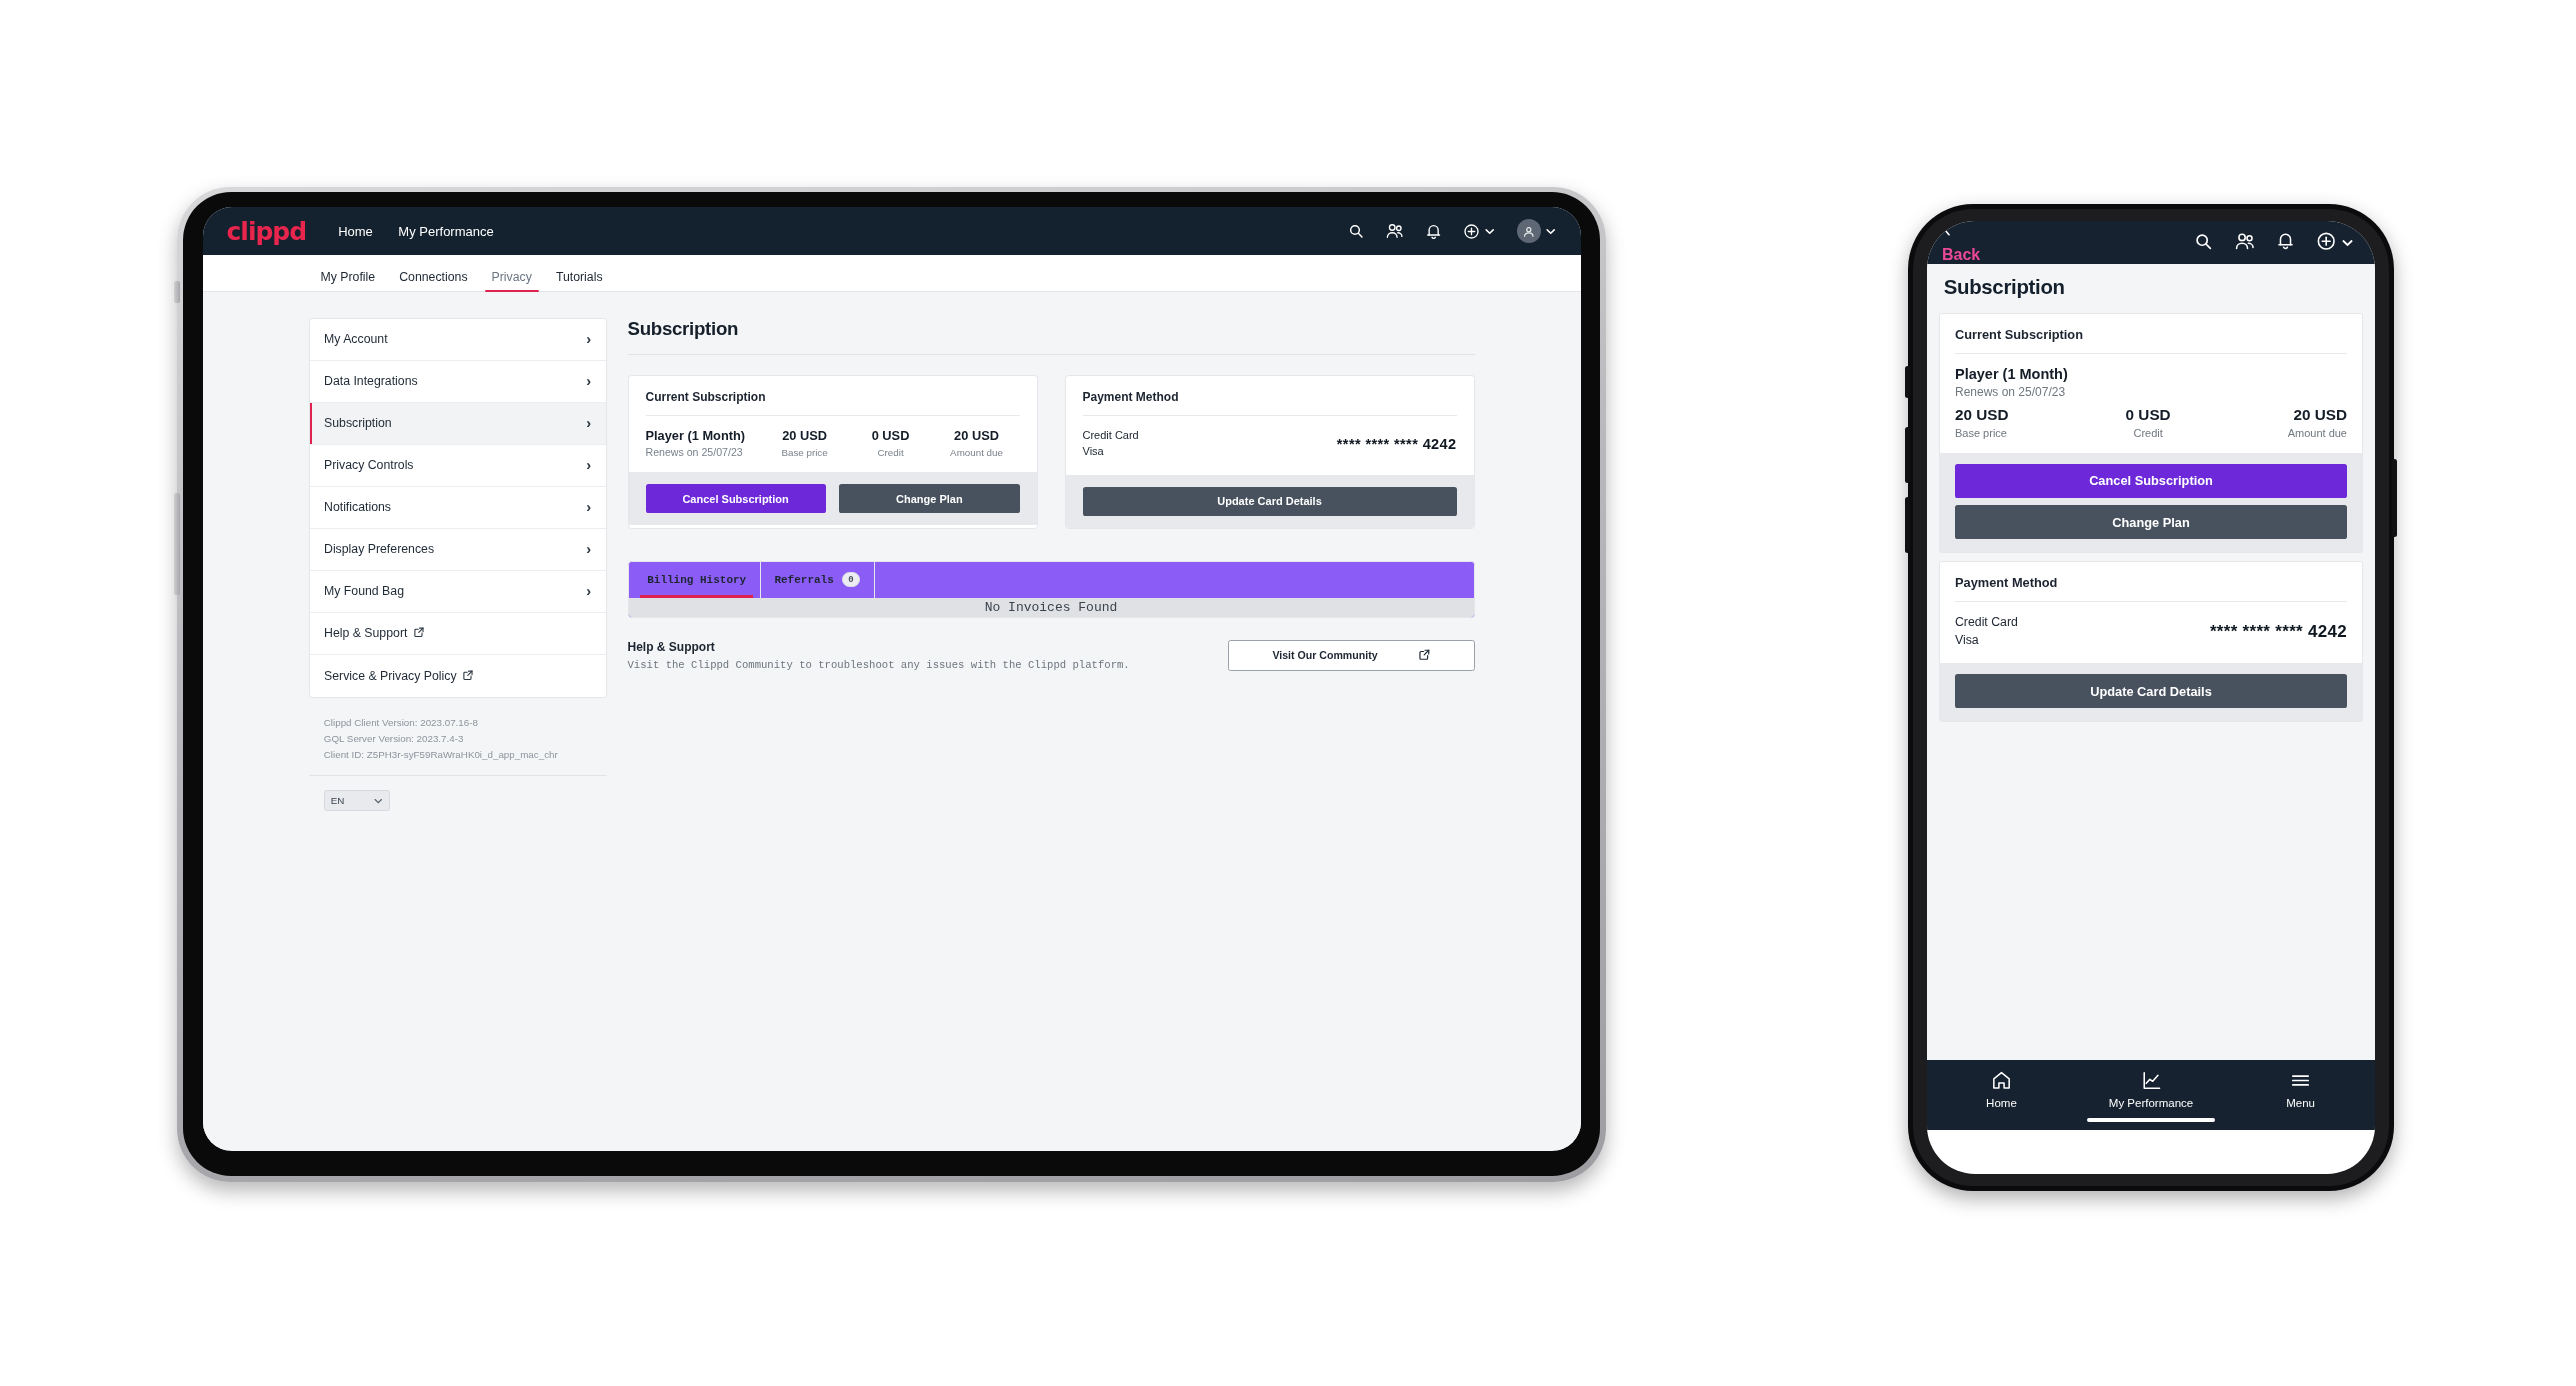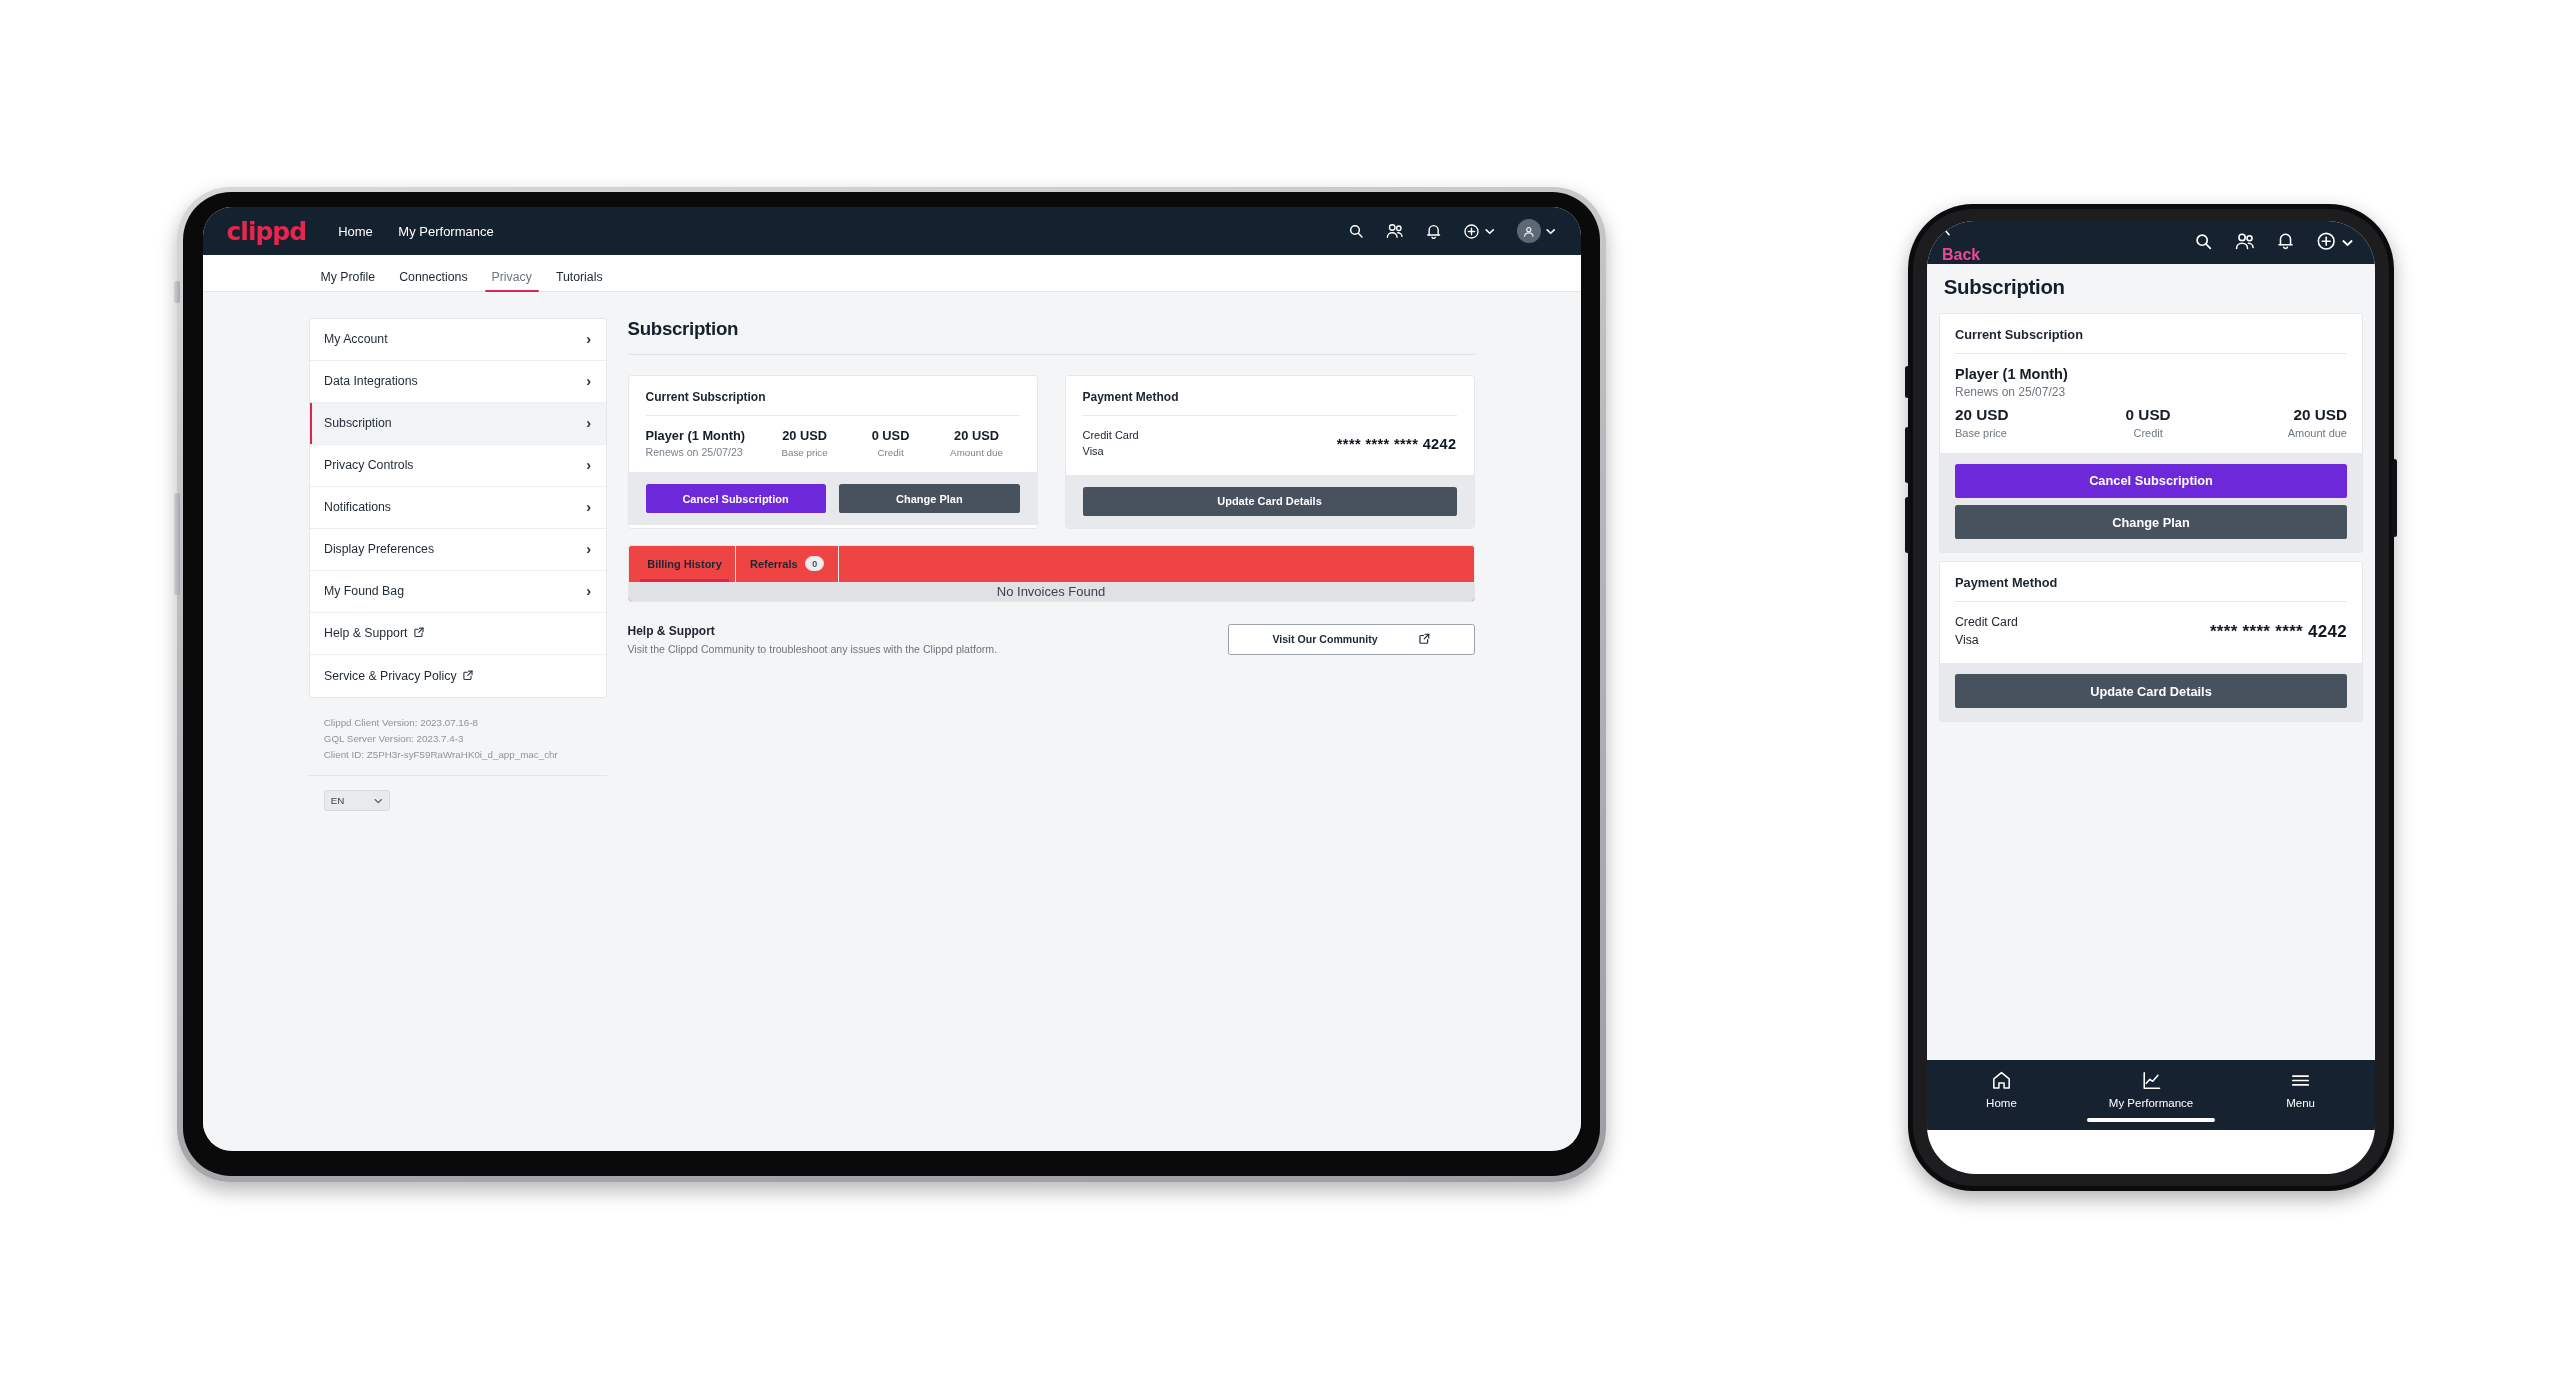--- a/index.html
+++ b/index.html
@@ -281,25 +281,26 @@
   .pay-left { font-size: 11px; color: #202934; line-height: 1.45; }
   .pay-num {
     font-size: 14.5px;
     font-weight: 700;
     color: #101821;
     letter-spacing: 0.4px;
     white-space: nowrap;
   }
 
   .hist-card {
-    margin-top: 16px;
-    background: #ef4444;
+    margin-top: 32px;
+    background: #8b5cf6;
     border: 0.9px solid #e4e6e9;
     border-radius: 3.4px;
     overflow: hidden;
+    font-family: Liberation Mono, monospace;
   }
   .hist-tabs {
     display: flex;
     align-items: center;
     height: 36px;
     padding-left: 5.1px;
   }
   .h-tab {
     font-size: 11px;
     font-weight: 700;
@@ -341,21 +342,21 @@
     color: #3b434d;
   }
 
   .help-sec {
     margin-top: 22px;
     display: flex;
     align-items: flex-start;
     justify-content: space-between;
   }
   .help-title { font-size: 12px; font-weight: 700; color: #1b2430; }
-  .help-desc { font-size: 10.6px; color: #6d757e; margin-top: 5.1px; }
+  .help-desc { font-size: 10.6px; color: #6d757e; margin-top: 5.1px; font-family: Liberation Mono, monospace; }
   .help-btn {
     width: 247px; height: 31px;
     border: 0.9px solid #9aa1a9;
     border-radius: 2.6px;
     background: #ffffff;
     display: flex;
     align-items: center;
     justify-content: center;
     gap: 41px;
     font-size: 10.6px;

